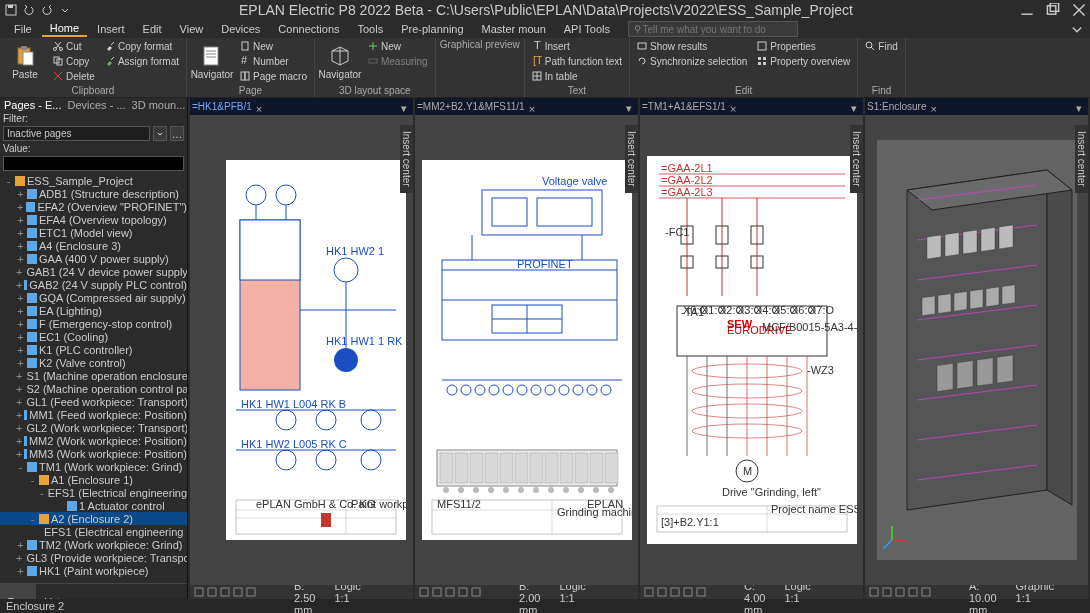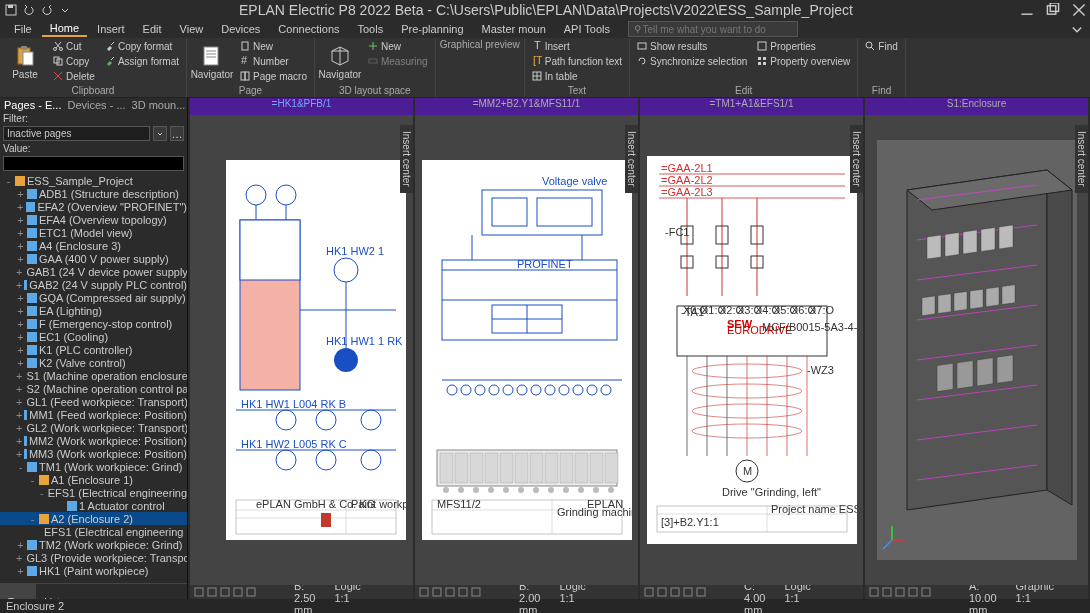--- a/index.html
+++ b/index.html
@@ -43,21 +43,21 @@
 .tree-row { display: flex; align-items: center; height: 13px; padding-left: 4px; cursor: pointer; white-space: nowrap; gap: 2px; font-size: 10px; }
 .tree-row .toggle { width: 9px; height: 9px; display: inline-flex; align-items:center; justify-content:center; color:#888;}
 .tree-row .ticon { width: 10px; height: 10px; display: inline-block; background:#e8a33d; }
 .tree-row .ticon.doc { background:#5da9e8; }
 .tree-row.selected { background: #0a4a8a; color: #fff; }
 .bottom-tabs { display: flex; border-top: 1px solid #444; height: 16px; }
 .bottom-tab { padding: 13px 8px; font-size: 10px; cursor: pointer; }
 .bottom-tab.active { background: #444; }
 .editors { flex: 1; display: flex; gap: 2px; padding: 0 2px; min-width: 0; }
 .editor-pane { flex: 1; display: flex; flex-direction: column; background: #2b2b2b; min-width: 0; position: relative; }
-.tabbar { height: 17px; background: #4c1d95; display: flex; align-items: center; padding: 0 2px; gap: 4px; flex-direction: column; }
+.tabbar { height: 17px; background: #0f172a; display: flex; align-items: center; padding: 0 2px; gap: 4px; }
 .tabbar .tab-label { font-size: 10px; color: #ddd; }
 .tabbar .close { width: 8px; height: 8px; cursor: pointer; color:#aaa;}
 .tabbar .spacer { flex: 1; }
 .tabbar .drop { width: 10px; height: 10px; cursor: pointer; color:#aaa;}
 .canvas { flex: 1; background: #444; display: flex; align-items: center; justify-content: center; position: relative; overflow: hidden; }
 .page { background: #fff; position: relative; }
 .insert-tab { position: absolute; right: 0; top: 10px; writing-mode: vertical-rl; background: #333; padding: 6px 1px; font-size: 10px; cursor: pointer; }
 .status-mini { height: 14px; background: #333; display: flex; align-items: center; padding: 0 4px; gap: 19px; font-size: 10px; }
 .status-mini .spacer { flex: 1; }
 .zoom-btn { width: 10px; height: 10px; cursor: pointer; }

